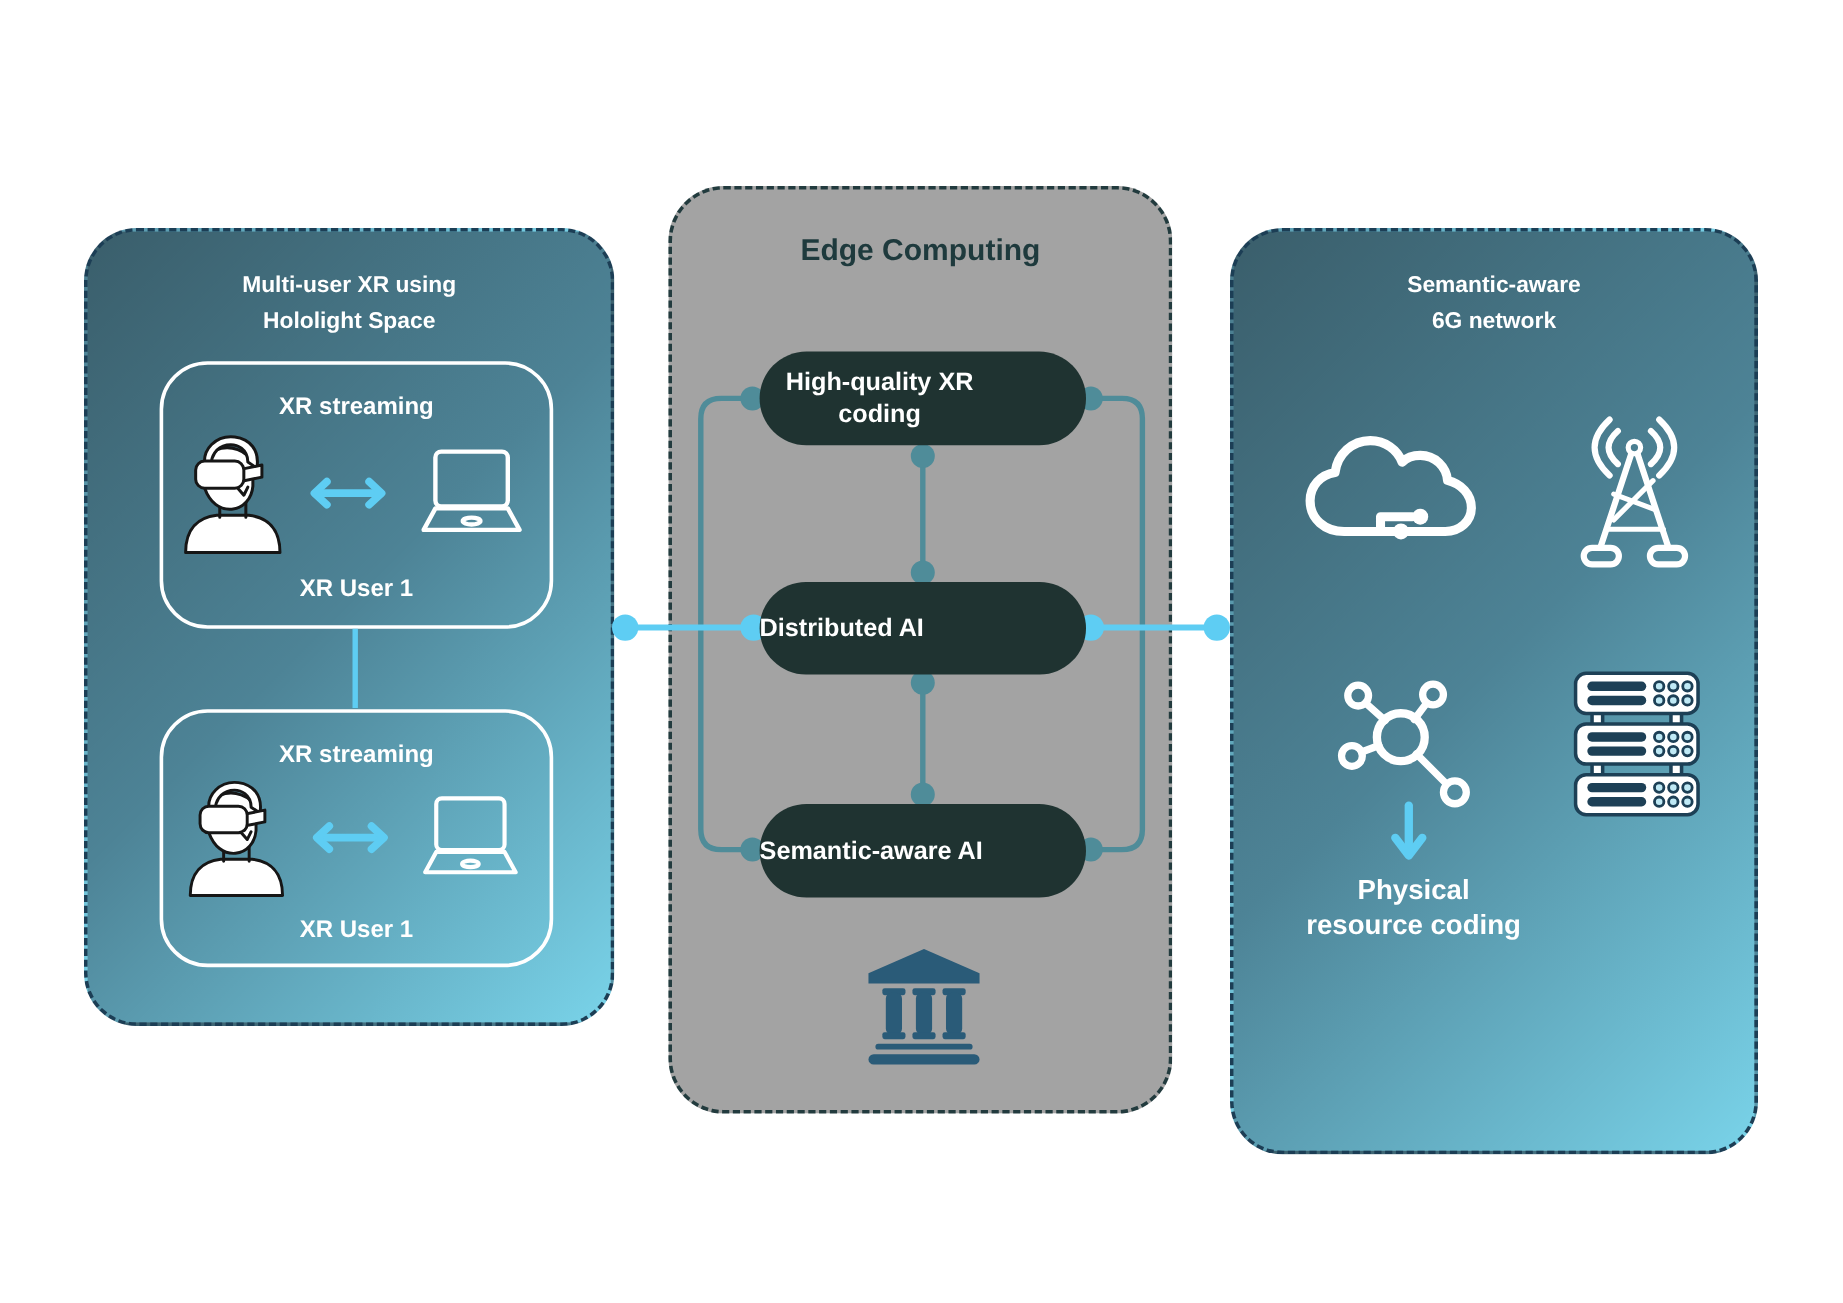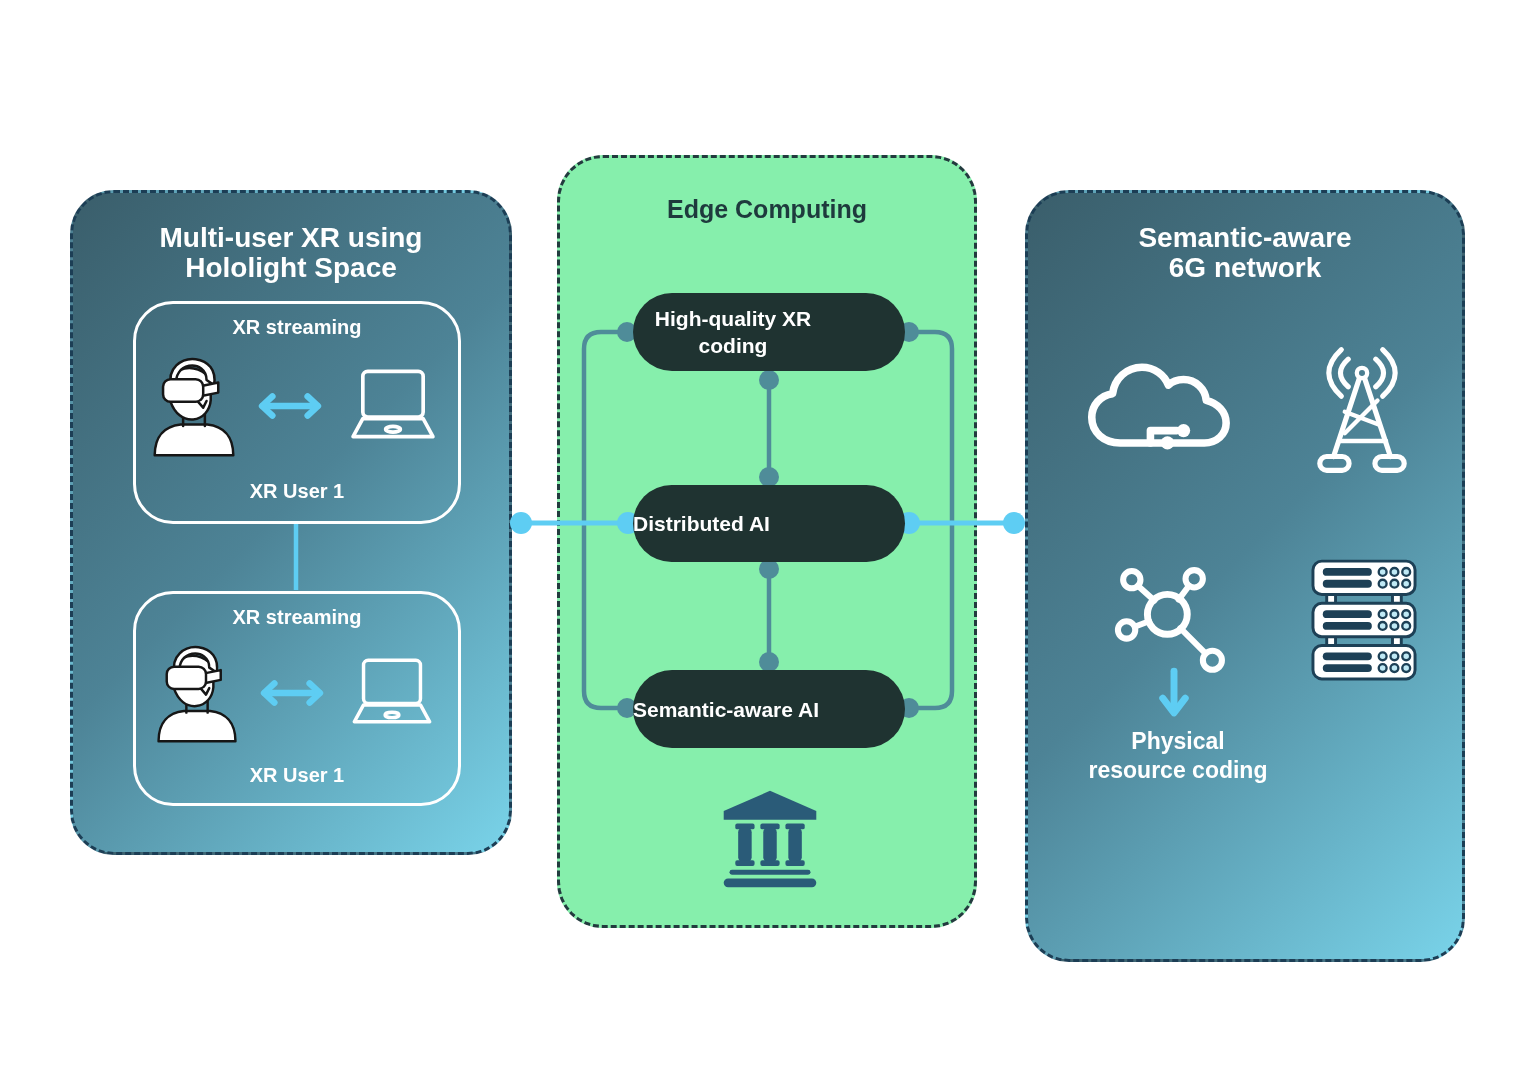--- a/index.html
+++ b/index.html
@@ -11,38 +11,38 @@
   .panel{
     position:absolute;border-radius:44px;
     border:3px dashed #1c3e55;
     background:linear-gradient(135deg,#3a5e6b 0%,#4d8396 48%,#79d3e9 100%);
     box-sizing:border-box;
   }
   #left-panel{left:70px;top:190px;width:442px;height:665px;}
   #right-panel{left:1025px;top:190px;width:440px;height:772px;}
   #center-panel{
     position:absolute;left:557px;top:155px;width:420px;height:773px;
-    border-radius:46px;border:3px dashed #223b3e;background:#86efac;box-sizing:border-box;
+    border-radius:46px;border:3px dashed #223b3e;background:#a3a3a3;box-sizing:border-box;
   }
   .panel-title{
     position:absolute;top:30px;left:0;width:100%;
-    text-align:center;color:#ffffff;font-weight:bold;font-size:28px;line-height:30px;
+    text-align:center;color:#ffffff;font-weight:bold;font-size:19px;line-height:30px;
   }
   .center-title{
     position:absolute;top:37px;left:0;width:100%;
     text-align:center;color:#1e3a3d;font-weight:bold;font-size:25px;
   }
   .user-box{
     position:absolute;left:60px;width:328px;
     border:3px solid #ffffff;border-radius:40px;box-sizing:border-box;
     display:flex;flex-direction:column;align-items:center;
   }
   #user-box-1{top:108px;height:223px;}
   #user-box-2{top:398px;height:215px;}
-  .streaming-label{color:#fff;font-weight:bold;font-size:20px;margin-top:12px;}
+  .streaming-label{color:#fff;font-weight:bold;font-size:20px;margin-top:24px;}
   .user-label{color:#fff;font-weight:bold;font-size:20px;margin-top:4px;}
   .icon-row{
     display:flex;align-items:center;justify-content:center;
     gap:10px;flex:1;width:100%;padding:0 10px;box-sizing:border-box;
   }
   .pill{
     position:absolute;left:73px;width:272px;border-radius:40px;background:#1f3331;
     display:flex;align-items:center;justify-content:flex-start;text-align:center;
     color:#ffffff;font-weight:bold;font-size:21px;line-height:27px;z-index:2;
   }

